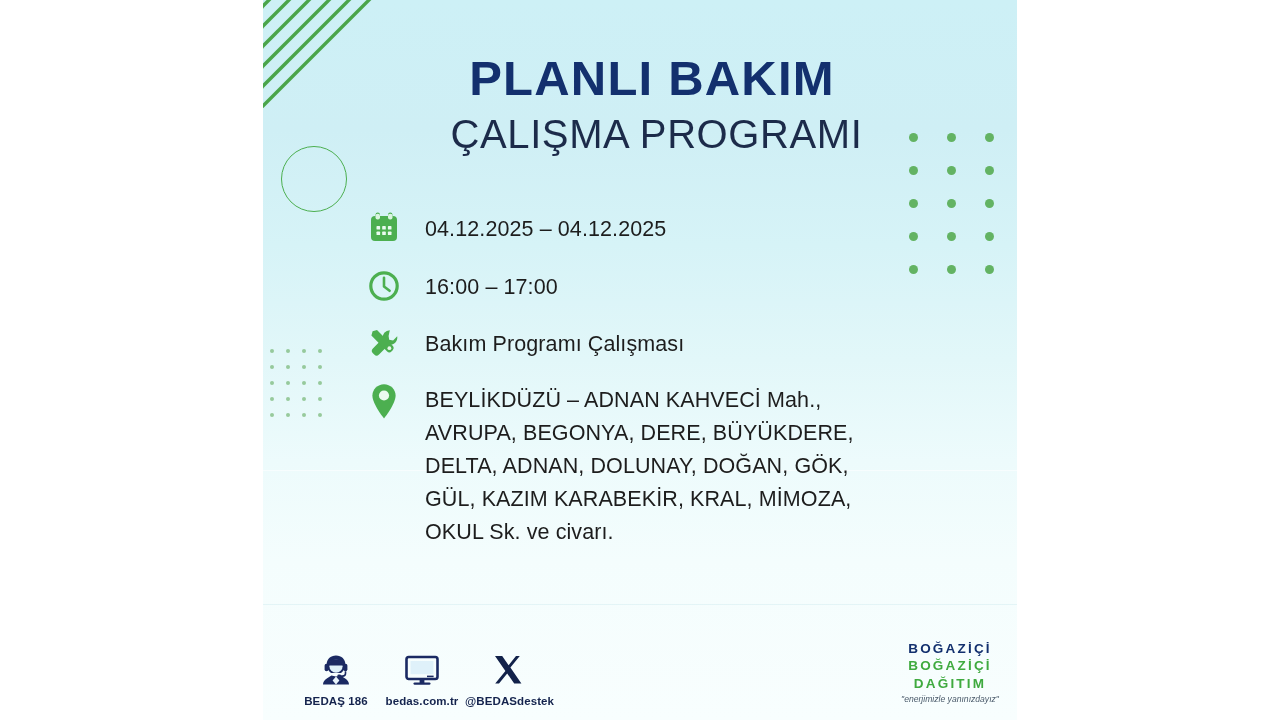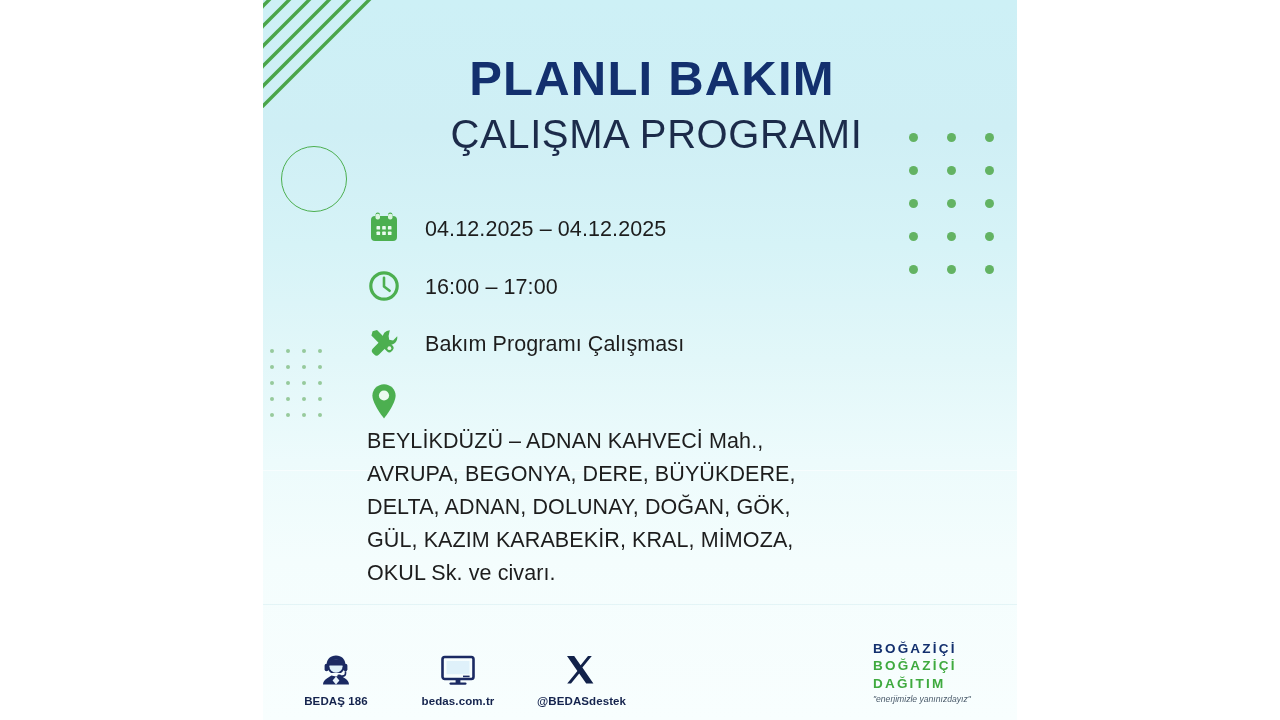--- a/index.html
+++ b/index.html
@@ -60,34 +60,34 @@
   .info-row { display:flex; align-items:flex-start; margin-bottom:22px; }
   .info-row:last-child { margin-bottom:0; }
   .icon-cell {
     width:58px; min-width:58px; display:flex; justify-content:flex-start;
     align-items:flex-start; padding-top:1px;
   }
   .info-text {
     font-size:21.5px; color:#1d1d1d; line-height:1.52;
     letter-spacing:.1px; padding-top:3px;
   }
-  #row-address { margin-top:-2px;flex-direction:column; }
+  #row-address { margin-top:-2px; }
   #row-address .info-text { line-height:1.53; }
   .addr-line { display:block; white-space:nowrap; }
 
   
-  #footer-contacts { position:absolute; left:30px; top:648px; display:flex; gap:36px; }
+  #footer-contacts { position:absolute; left:30px; top:648px; display:flex; }
   .contact { width:86px; text-align:center; }
   .contact .c-icon { height:42px; display:flex; align-items:flex-end; justify-content:center; }
   .contact .c-label {
     margin-top:5px; font-size:11.5px; font-weight:bold; color:#14234d;
     letter-spacing:.1px; white-space:nowrap;
   }
 
-  #brand-logo { position:absolute; left:610px; top:640px; width:110px; text-align:left; }
+  #brand-logo { position:absolute; left:632px; top:640px; width:110px; text-align:center; }
   .brand-line { font-weight:bold; letter-spacing:2.2px; font-size:13.5px; line-height:1.28; }
   #brand-1 { color:#13306e; }
   #brand-2, #brand-3 { color:#3faa3f; }
   #brand-tag {
     margin-top:2px; font-size:8.6px; font-style:italic; color:#4a5a6a;
     letter-spacing:0px; white-space:nowrap;
   }
 </style>
 </head>
 <body>

